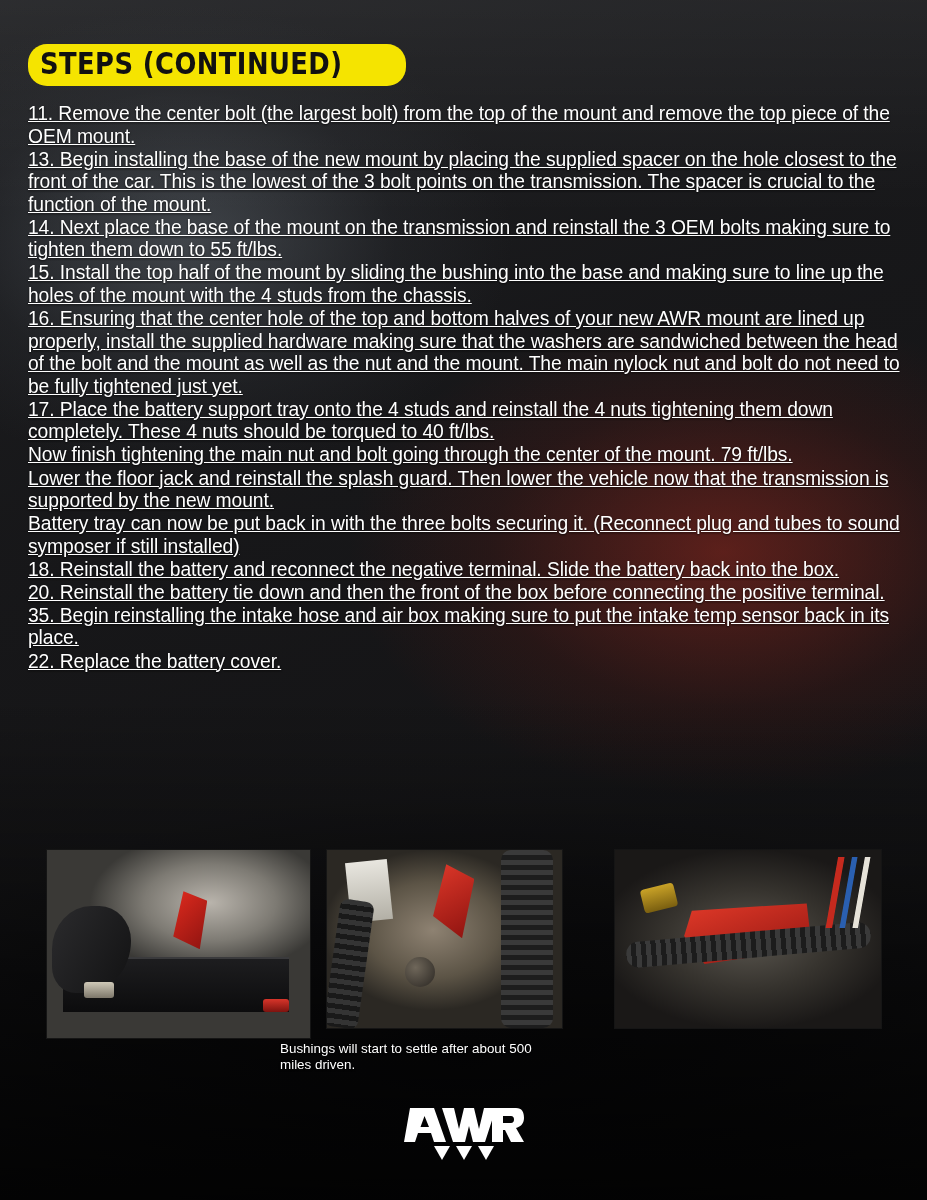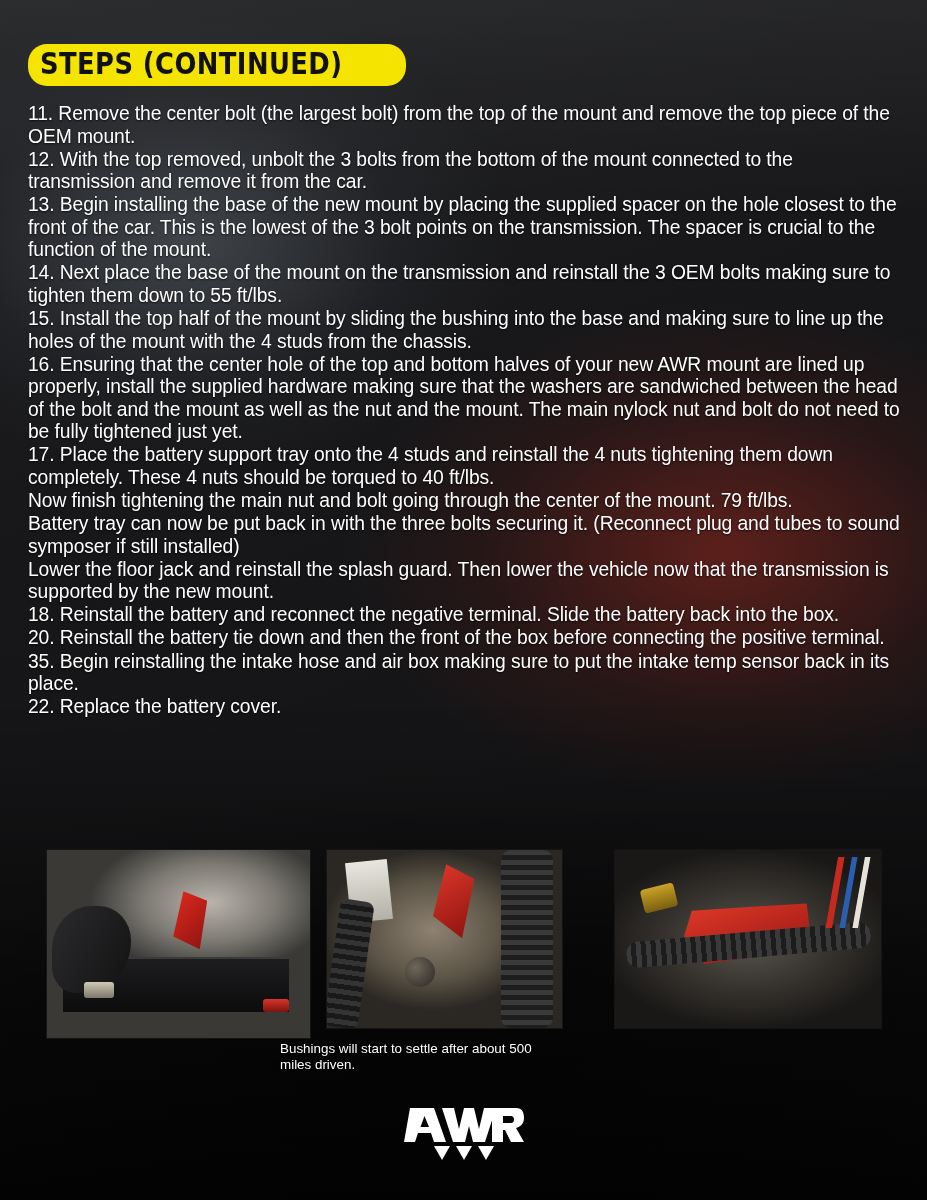--- a/index.html
+++ b/index.html
@@ -65,20 +65,21 @@
     width: 875px;
     z-index: 3;
     color: #ffffff;
     font-size: 19.3px;
     line-height: 1.17;
     text-shadow: 0 1px 2px rgba(0,0,0,0.75);
   }
   .steps p {
     margin: 0 0 0.5px 0;
     letter-spacing: -0.1px;
+    text-decoration: underline;
   }
 
   
   .photos {
     position: absolute;
     left: 46px;
     top: 849px;
     width: 836px;
     height: 190px;
     z-index: 3;
@@ -280,29 +281,28 @@
 <body>
 
 <div class="page">
 
   <div class="header-bar">
     <h1>STEPS (CONTINUED)</h1>
   </div>
 
   <div class="steps">
     <p>11. Remove the center bolt (the largest bolt) from the top of the mount and remove the top piece of the OEM mount.</p>
-    <p>12. With the top removed, unbolt the 3 bolts from the bottom of the mount connected to the transmission and remove it from the car.</p>
     <p>13. Begin installing the base of the new mount by placing the supplied spacer on the hole closest to the front of the car. This is the lowest of the 3 bolt points on the transmission. The spacer is crucial to the function of the mount.</p>
     <p>14. Next place the base of the mount on the transmission and reinstall the 3 OEM bolts making sure to tighten them down to 55 ft/lbs.</p>
     <p>15. Install the top half of the mount by sliding the bushing into the base and making sure to line up the holes of the mount with the 4 studs from the chassis.</p>
     <p>16. Ensuring that the center hole of the top and bottom halves of your new AWR mount are lined up properly, install the supplied hardware making sure that the washers are sandwiched between the head of the bolt and the mount as well as the nut and the mount. The main nylock nut and bolt do not need to be fully tightened just yet.</p>
     <p>17. Place the battery support tray onto the 4 studs and reinstall the 4 nuts tightening them down completely. These 4 nuts should be torqued to 40 ft/lbs.</p>
     <p>Now finish tightening the main nut and bolt going through the center of the mount. 79 ft/lbs.</p>
+    <p>Lower the floor jack and reinstall the splash guard. Then lower the vehicle now that the transmission is supported by the new mount.</p>
     <p>Battery tray can now be put back in with the three bolts securing it. (Reconnect plug and tubes to sound symposer if still installed)</p>
-    <p>Lower the floor jack and reinstall the splash guard. Then lower the vehicle now that the transmission is supported by the new mount.</p>
     <p>18. Reinstall the battery and reconnect the negative terminal. Slide the battery back into the box.</p>
     <p>20. Reinstall the battery tie down and then the front of the box before connecting the positive terminal.</p>
     <p>35. Begin reinstalling the intake hose and air box making sure to put the intake temp sensor back in its place.</p>
     <p>22. Replace the battery cover.</p>
   </div>
 
   <div class="photos">
     <div class="photo photo-1">
       <div class="p1-bg"></div>
       <div class="p1-red"></div>

